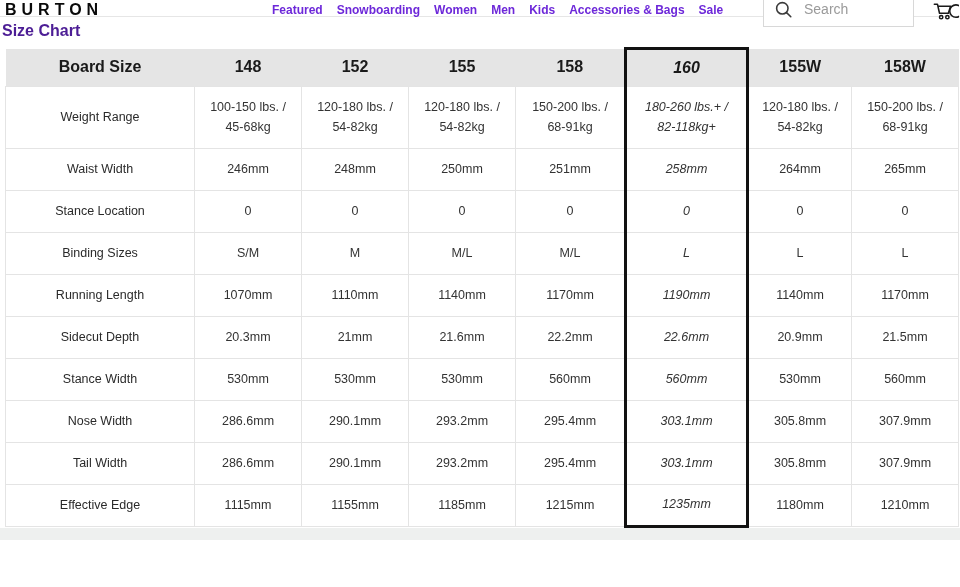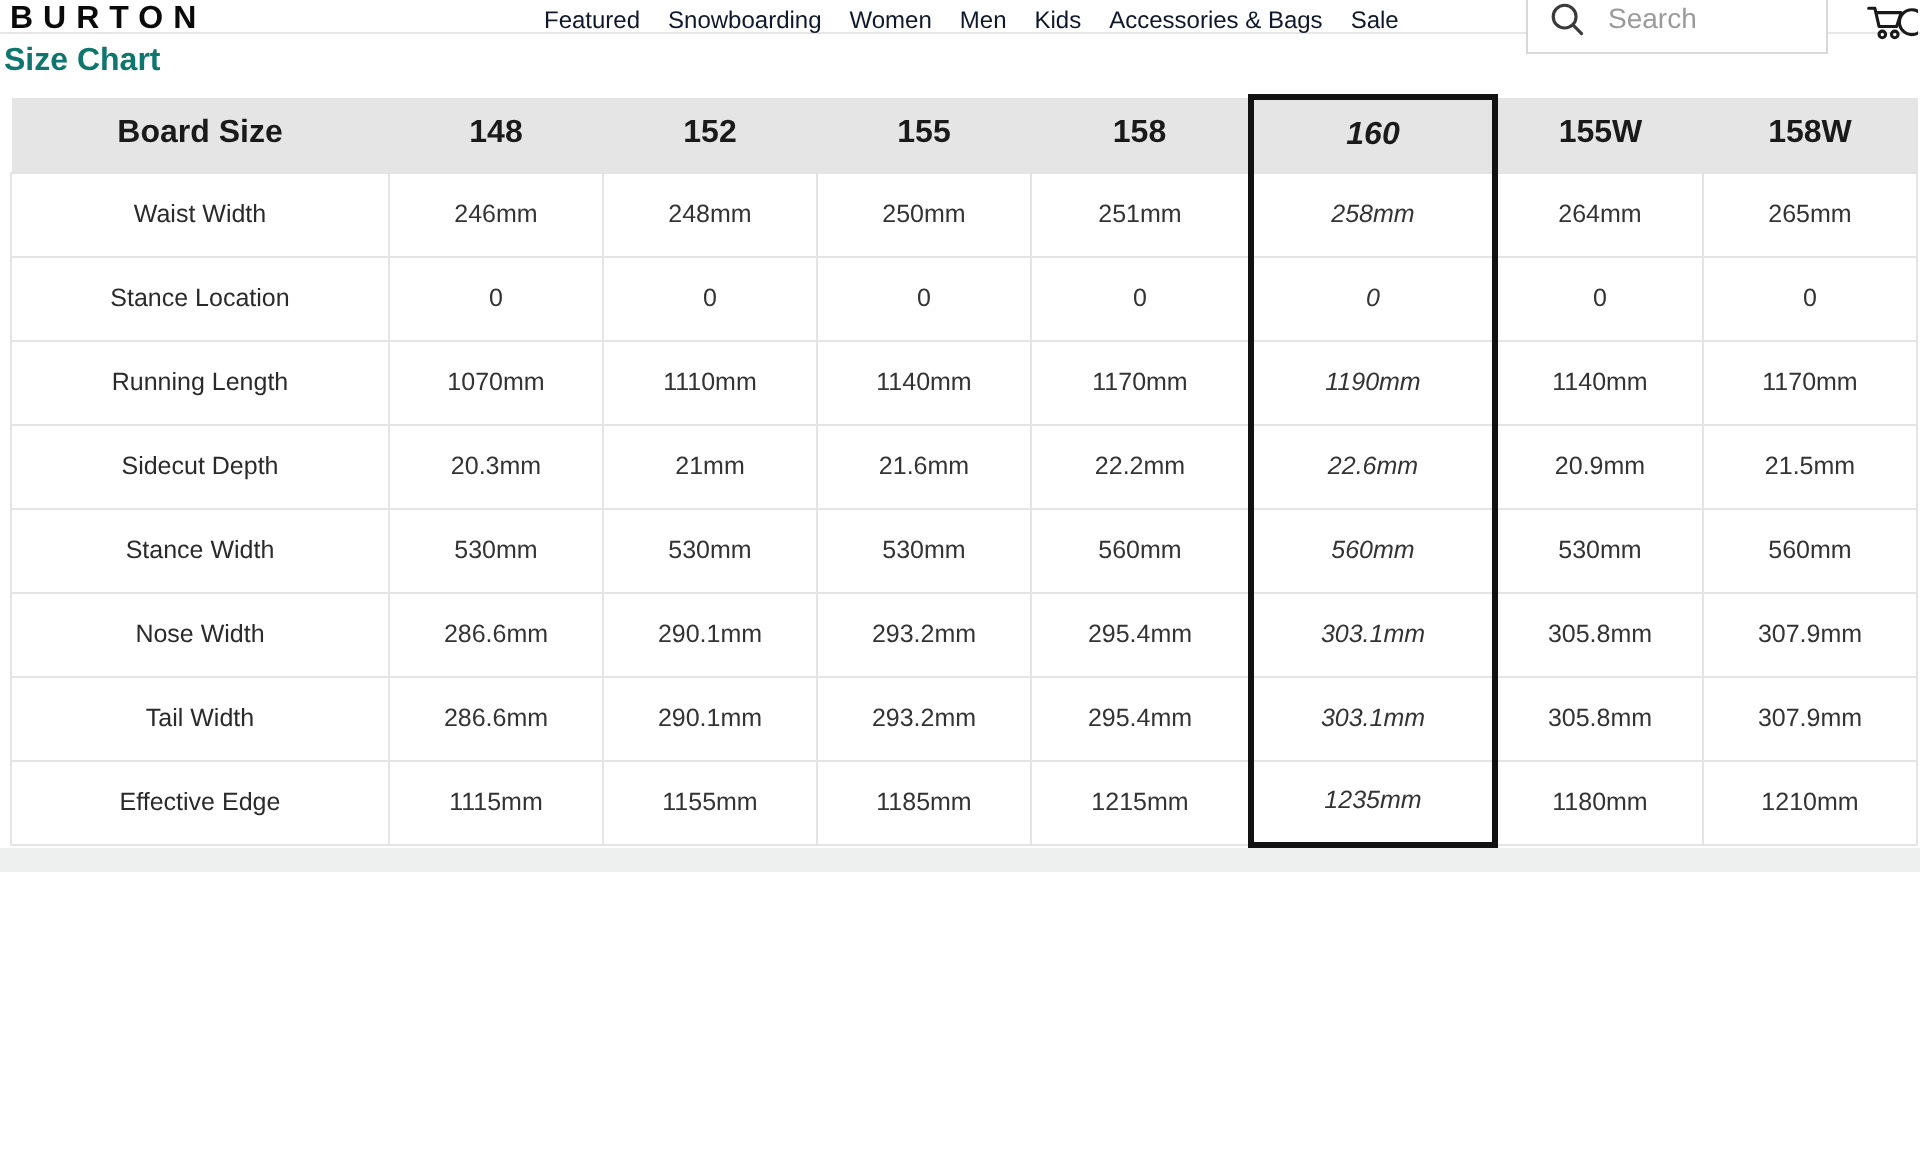--- a/index.html
+++ b/index.html
@@ -11,35 +11,35 @@
     color:#111;
   }
   
   .topbar { position:relative; height:17px; border-bottom:1px solid #e6e6e6; background:#fff; }
   .logo {
     position:absolute; left:5px; top:1px;
     font-size:16px; font-weight:800; letter-spacing:5px; color:#0a0a0a;
     cursor:pointer; white-space:nowrap;
   }
   .nav { position:absolute; left:272px; top:3px; display:flex; gap:14px; }
-  .nav-item { font-size:12px; font-weight:400; color:#0f172a; white-space:nowrap; cursor:pointer; }
+  .nav-item { font-size:12px; font-weight:700; color:#6d28d9; white-space:nowrap; cursor:pointer; }
   .searchbox {
     position:absolute; left:763px; top:-9px; width:151px; height:36px;
     border:1px solid #d8d8d8; background:#fff; z-index:2;
     display:flex; align-items:center; padding-left:10px;
   }
   .searchbox svg { flex:0 0 auto; }
   .search-input {
     border:none; outline:none; width:100px; margin-left:9px;
     font-family:"Liberation Sans", sans-serif; font-size:14px; color:#333; background:transparent;
   }
   .search-input::placeholder { color:#9a9a9a; }
   .cart { position:absolute; left:933px; top:2px; width:27px; height:20px; cursor:pointer; overflow:hidden; }
   
-  .page-title { margin:5px 0 7px 2px; font-size:16px; font-weight:800; color:#0f766e; }
+  .page-title { margin:5px 0 7px 2px; font-size:16px; font-weight:800; color:#4c1d95; }
   
   table.sizechart {
     border-collapse:collapse; table-layout:fixed;
     margin-left:5px; width:953px;
   }
   .sizechart th {
     background:#e5e5e5; height:38px;
     font-size:16px; font-weight:700; color:#1a1a1a;
     text-align:center; border:none; padding:0 4px;
   }
@@ -107,20 +107,30 @@
         <th>148</th>
         <th>152</th>
         <th>155</th>
         <th>158</th>
         <th class="hl hl-top">160</th>
         <th>155W</th>
         <th>158W</th>
       </tr>
   </thead>
   <tbody>
+      <tr class="tall">
+        <td class="rowlabel">Weight Range</td>
+        <td>100-150 lbs. / 45-68kg</td>
+        <td>120-180 lbs. / 54-82kg</td>
+        <td>120-180 lbs. / 54-82kg</td>
+        <td>150-200 lbs. / 68-91kg</td>
+        <td class="hl">180-260 lbs.+ / 82-118kg+</td>
+        <td>120-180 lbs. / 54-82kg</td>
+        <td>150-200 lbs. / 68-91kg</td>
+      </tr>
       <tr>
         <td class="rowlabel">Waist Width</td>
         <td>246mm</td>
         <td>248mm</td>
         <td>250mm</td>
         <td>251mm</td>
         <td class="hl">258mm</td>
         <td>264mm</td>
         <td>265mm</td>
       </tr>
@@ -128,20 +138,30 @@
         <td class="rowlabel">Stance Location</td>
         <td>0</td>
         <td>0</td>
         <td>0</td>
         <td>0</td>
         <td class="hl">0</td>
         <td>0</td>
         <td>0</td>
       </tr>
       <tr>
+        <td class="rowlabel">Binding Sizes</td>
+        <td>S/M</td>
+        <td>M</td>
+        <td>M/L</td>
+        <td>M/L</td>
+        <td class="hl">L</td>
+        <td>L</td>
+        <td>L</td>
+      </tr>
+      <tr>
         <td class="rowlabel">Running Length</td>
         <td>1070mm</td>
         <td>1110mm</td>
         <td>1140mm</td>
         <td>1170mm</td>
         <td class="hl">1190mm</td>
         <td>1140mm</td>
         <td>1170mm</td>
       </tr>
       <tr>

